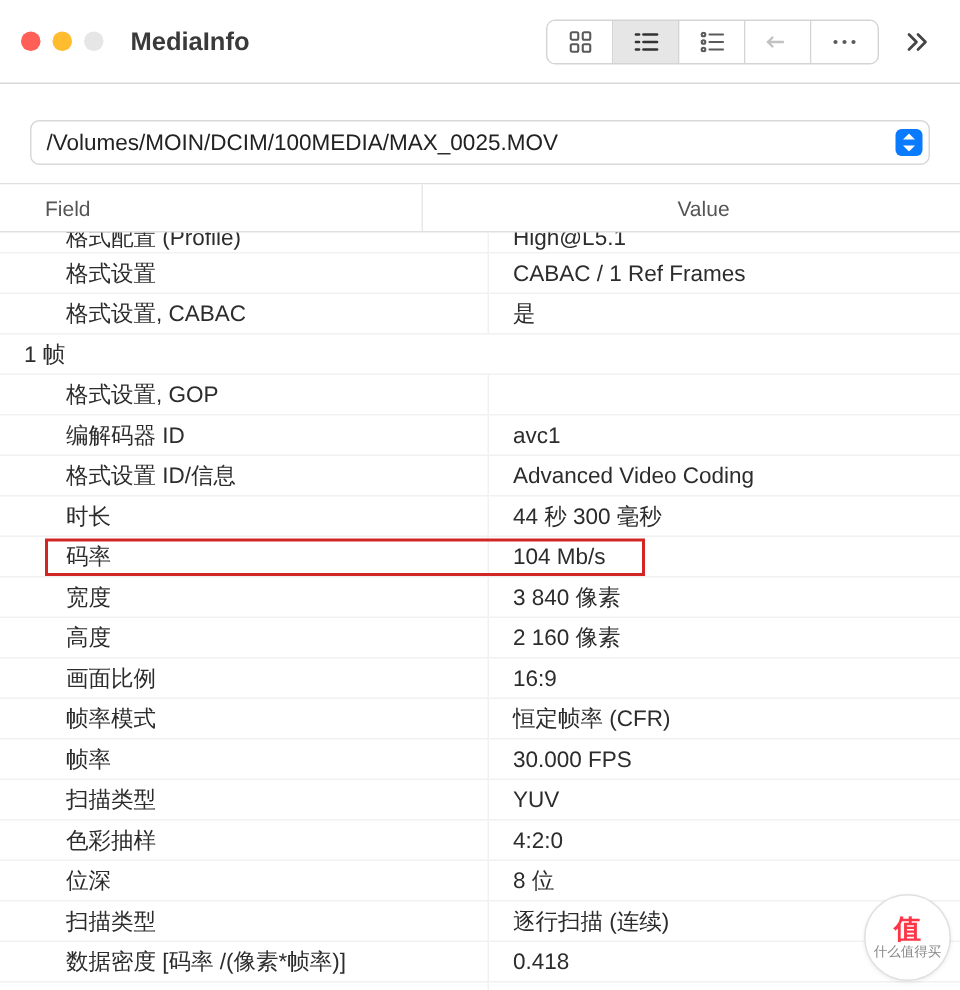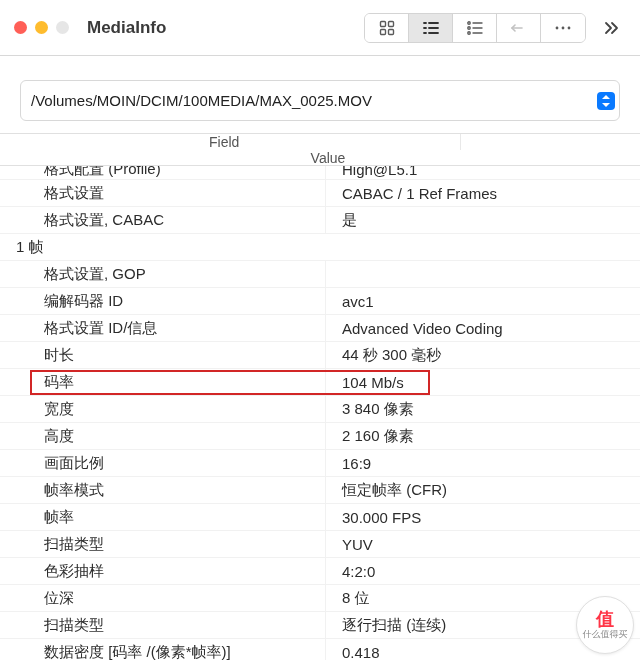--- a/index.html
+++ b/index.html
@@ -51,21 +51,21 @@
   }
   svg { display:block; }
 
   .path-row {
     padding: 24px 20px 12px 20px;
     background: #fff;
     border-bottom: 1px solid #e0e0e0;
   }
   .path-input {
     width: 100%;
-    height: 41px;
+    height: 30px;
     border: 1px solid #d8d8d8;
     border-radius: 6px;
     padding: 0 30px 0 10px;
     font-size: 15px;
     color: #222;
     position: relative;
   }
   .path-wrap { position: relative; }
   .path-toggle {
     position: absolute;
@@ -78,24 +78,23 @@
   }
 
   .col-header {
     display: flex;
     height: 32px;
     align-items: center;
     border-bottom: 1px solid #e0e0e0;
     background: #fff;
     font-size: 14px;
     color: #555;
-    flex-direction: column;
   }
   .col-header .colf { width: 282px; padding-left: 30px; border-right: 1px solid #e8e8e8; height:100%; display:flex; align-items:center;}
-  .col-header .colv { flex:1; padding-left: 16px; }
+  .col-header .colv { flex:1; padding-left: 16px; text-align: center; }
 
   .rows { overflow: hidden; }
   .row {
     display: flex;
     height: 27px;
     align-items: center;
     border-bottom: 1px solid #f1f1f1;
     font-size: 15px;
     color: #2c2c2c;
     position: relative;

